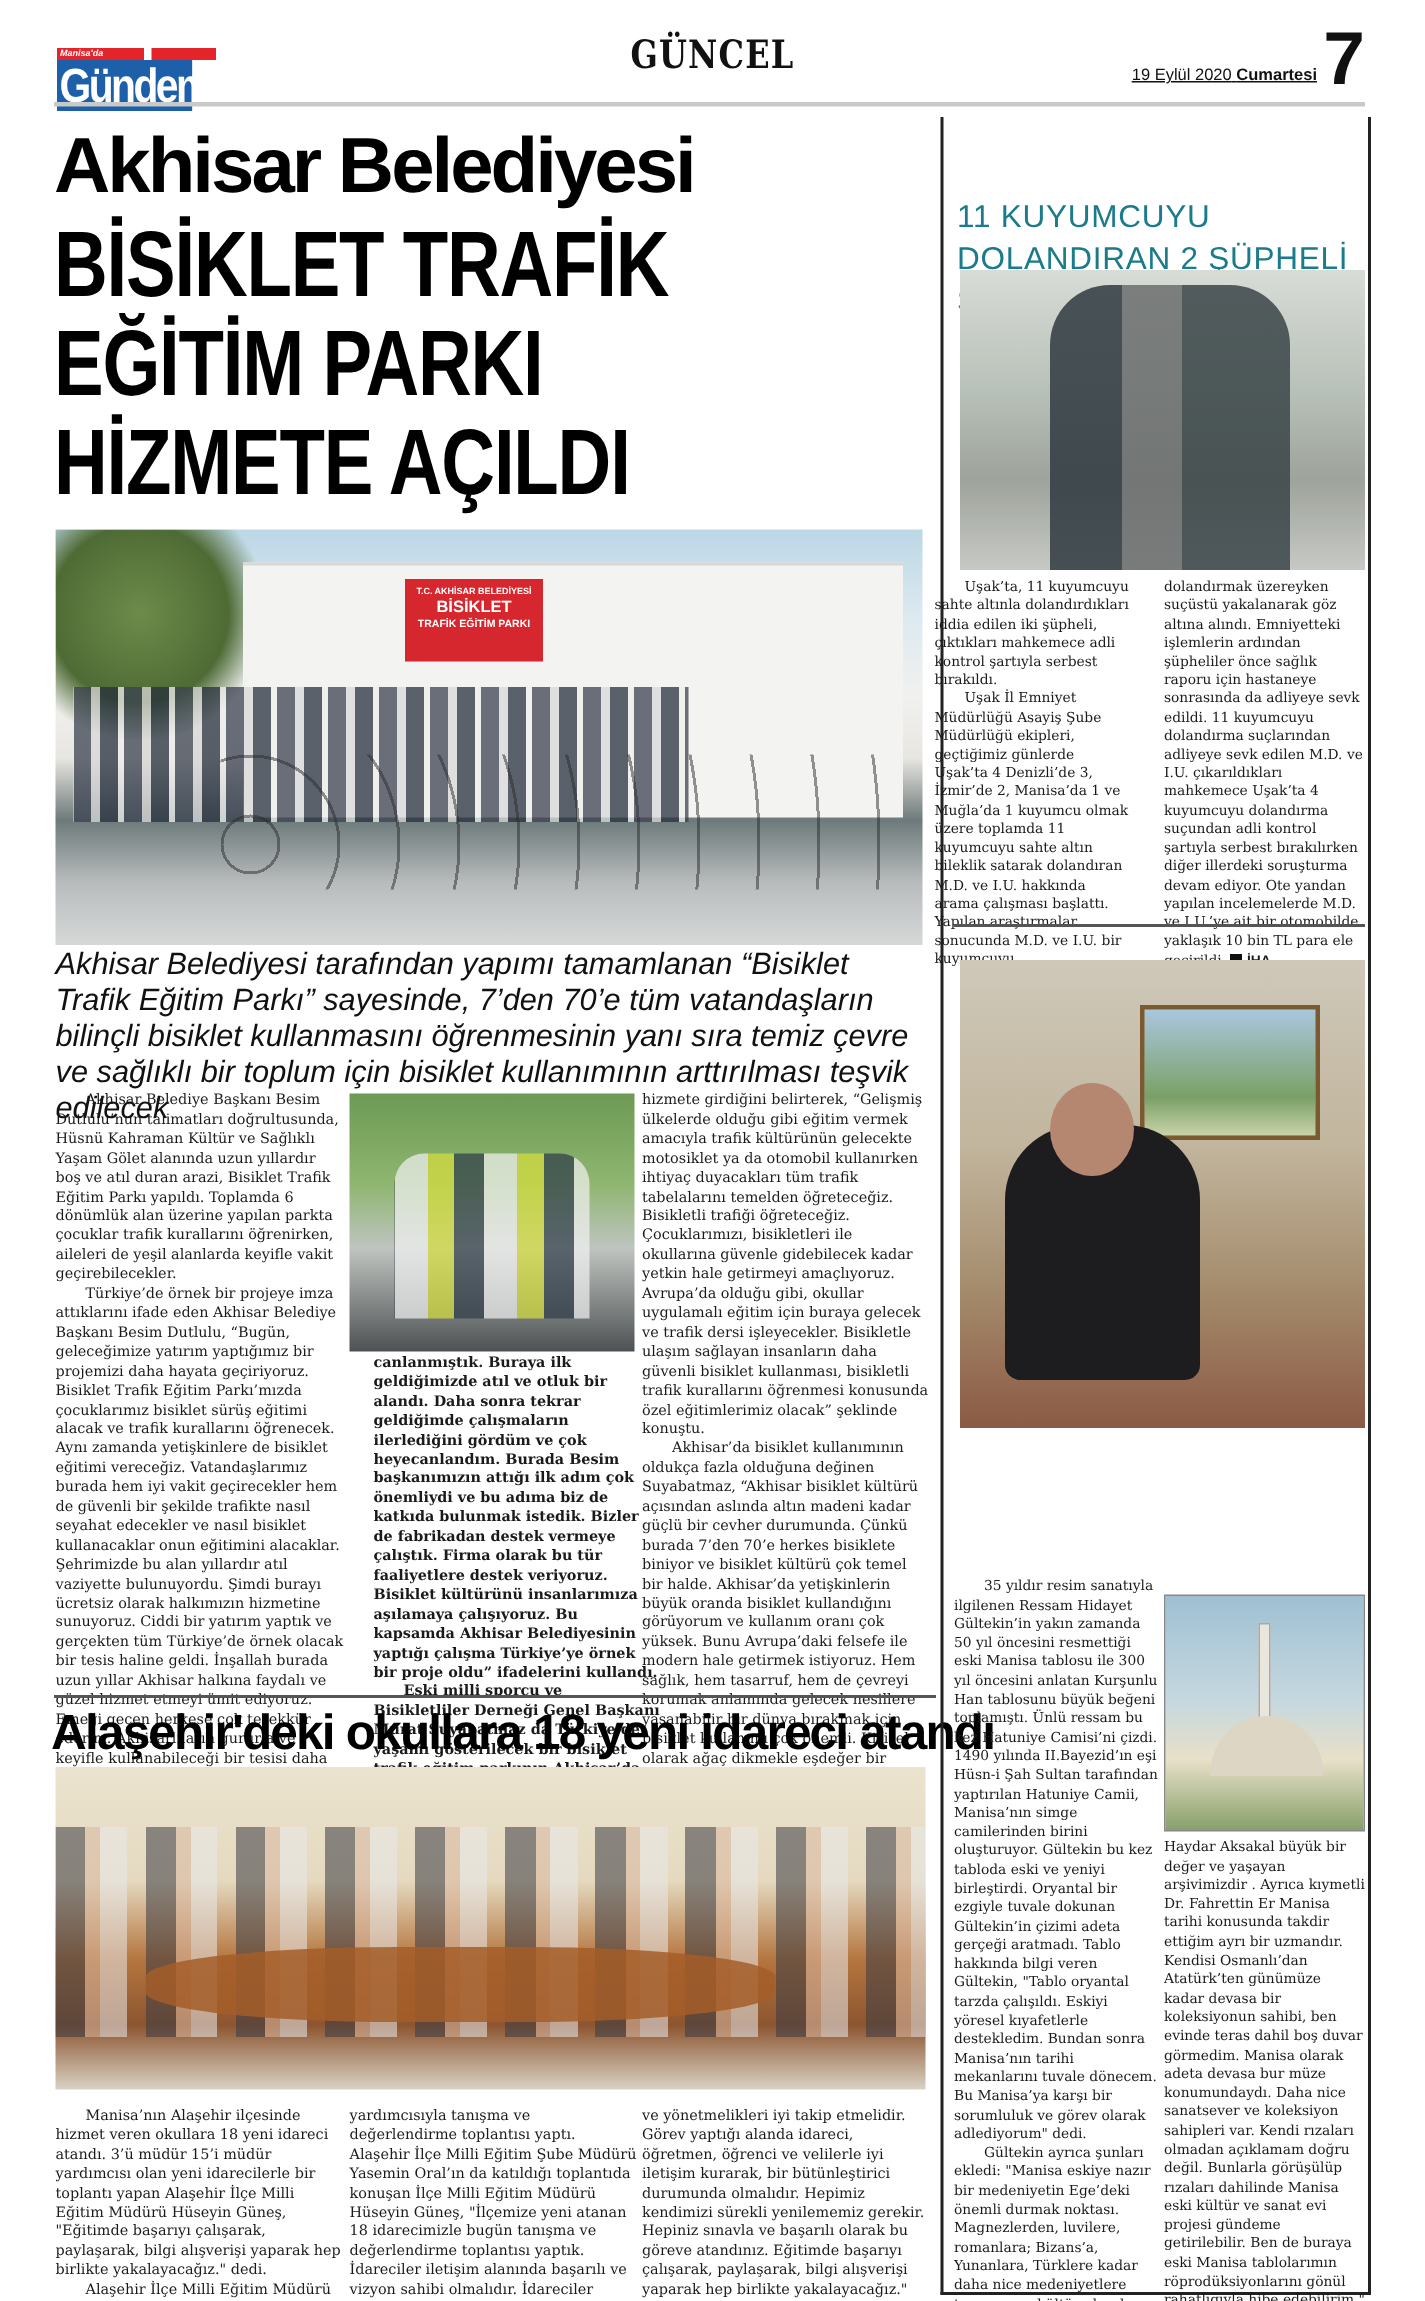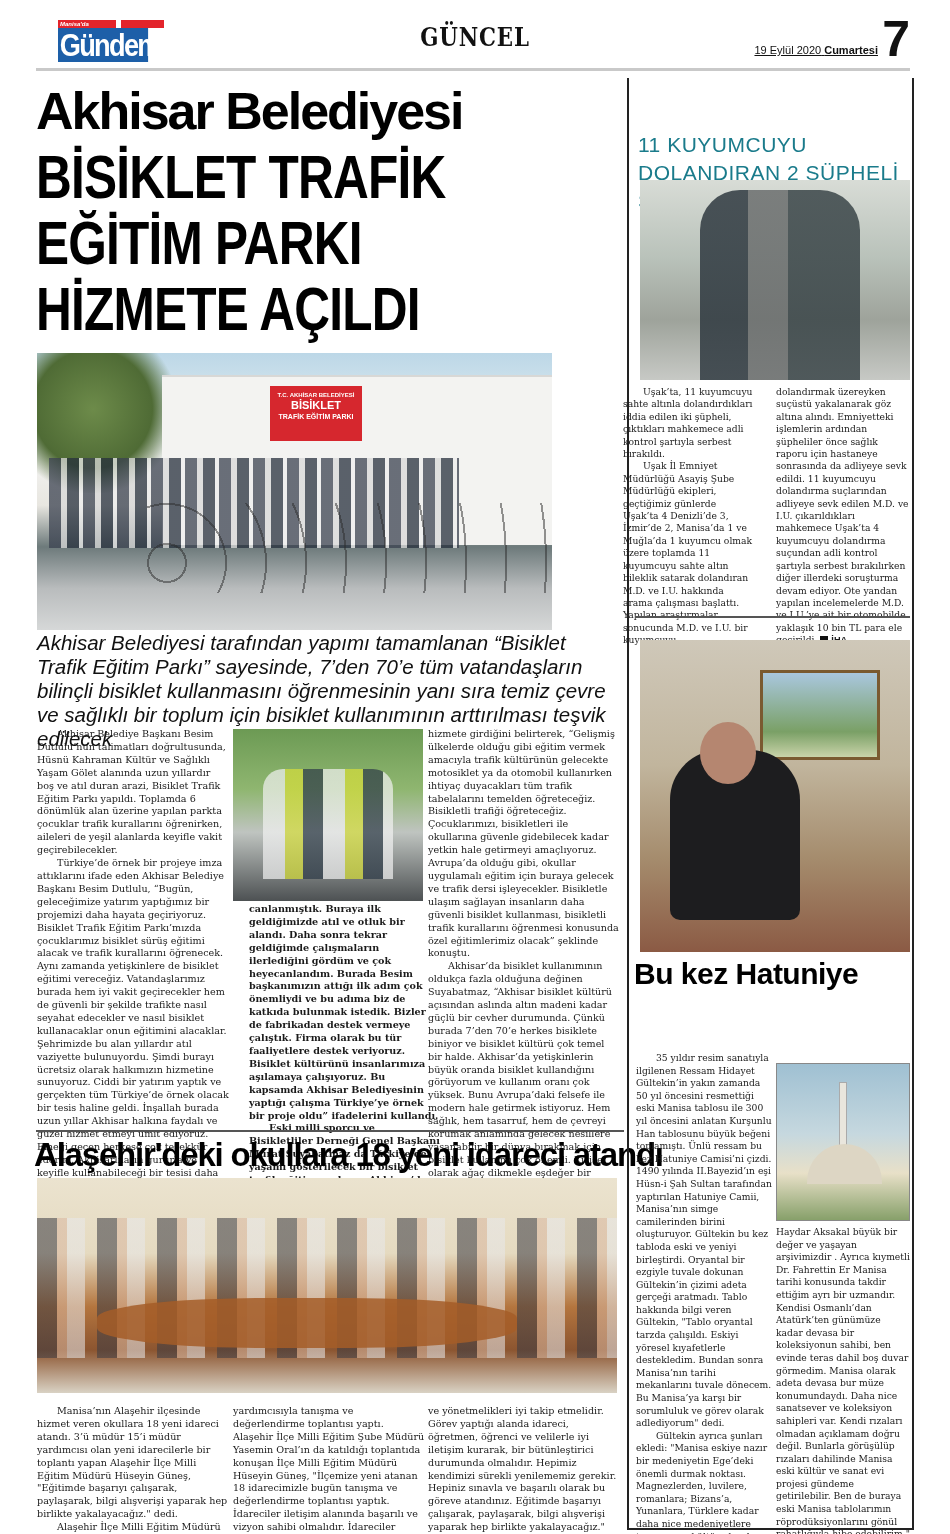--- a/index.html
+++ b/index.html
@@ -1,38 +1,38 @@
 <!DOCTYPE html>
 <html><head>
 <meta charset="utf-8">
 <style>
   * { box-sizing: border-box; margin: 0; padding: 0; }
   html, body { width: 950px; height: 1534px; background: #ffffff; overflow: hidden; }
   body { position: relative; font-family: "DejaVu Serif", serif; color: #111; }
 
   
   .masthead { position: absolute; left: 0; top: 0; width: 950px; height: 72px; }
-  .logo { position: absolute; left: 38px; top: 20px; width: 106px; height: 36px; margin-left: 20px; }
+  .logo { position: absolute; left: 38px; top: 32px; width: 106px; height: 36px; }
   .logo .top-left { position: absolute; left: 0; top: 0; width: 58px; height: 8px; background: #e3242b; color: #fff; font: italic bold 6px "Liberation Sans", sans-serif; padding-left: 2px; line-height: 8px; }
   .logo .top-right { position: absolute; left: 63px; top: 0; width: 43px; height: 8px; background: #e3242b; }
   .logo .main { position: absolute; left: 0; top: 8px; width: 106px; height: 34px; background: #1d5fa8; color: #fff; font: bold 32px "Liberation Sans", sans-serif; line-height: 34px; letter-spacing: -2px; padding-left: 2px; transform: scaleX(0.85); transform-origin: left; }
   .section { position: absolute; left: 0; width: 950px; top: 22px; text-align: center; font: bold 26px "DejaVu Serif", serif; letter-spacing: 1px; transform: scaleX(0.82); }
   .dateline { position: absolute; right: 72px; top: 44px; font: 11px "Liberation Sans", sans-serif; text-decoration: underline; }
   .dateline b { font-weight: bold; }
   .pagenum { position: absolute; right: 40px; top: 14px; font: bold 50px "Liberation Sans", sans-serif; line-height: 50px; }
   .mast-rule { position: absolute; left: 36px; top: 68px; width: 874px; height: 3px; background: #c9c9c9; }
 
   
   .headline { position: absolute; left: 36px; top: 78px; width: 580px; font-family: "Liberation Sans", sans-serif; font-weight: 900; color: #000; }
   .headline .l1 { font-size: 52px; line-height: 66px; letter-spacing: -2px; font-weight: bold; }
   .headline .l2 { font-size: 62px; line-height: 66px; letter-spacing: -1px; font-weight: bold; transform: scaleX(0.8); transform-origin: left; white-space: nowrap; }
 
   
   .photo { position: absolute; overflow: hidden; }
-  .ph-bike { left: 37px; top: 353px; width: 515px; height: 277px;
+  .ph-bike { left: 37px; top: 353px; width: 578px; height: 277px;
     background: linear-gradient(180deg, #bcd7e7 0%, #dbe9ef 20%, #f1f1ef 40%, #e8e6e0 55%, #6d7a7b 70%, #b9bcbd 85%, #d6d8d8 100%); }
   .ph-bike .trees { position: absolute; left: 0; top: 0; width: 140px; height: 140px; background: radial-gradient(ellipse at 40% 40%, #6d8b4a 0%, #4f6b35 50%, transparent 72%); }
   .ph-bike .building { position: absolute; left: 125px; top: 22px; width: 440px; height: 170px; background: #f3f3f1; border-top: 2px solid #d8d8d6; }
   .ph-bike .sign { position: absolute; left: 233px; top: 33px; width: 92px; height: 55px; background: #d6272e; color: #fff; text-align: center; font: bold 11px "Liberation Sans", sans-serif; padding-top: 5px; line-height: 13px; }
   .ph-bike .sign small { display: block; font-size: 6px; line-height: 8px; }
   .ph-bike .sign .sub { font-size: 7px; line-height: 10px; }
   .ph-bike .people { position: absolute; left: 12px; top: 105px; width: 410px; height: 90px; background: repeating-linear-gradient(90deg, #3b4250 0 12px, #d8d8d8 12px 18px, #27303d 18px 30px, #eee 30px 34px); opacity: .75; }
   .ph-bike .bikes { position: absolute; left: 110px; top: 150px; width: 460px; height: 90px; background: repeating-radial-gradient(circle at 20px 60px, transparent 0 18px, #2b2b2b 18px 20px, transparent 20px 40px); opacity: .5; }
 
   .ph-police { left: 640px; top: 180px; width: 270px; height: 200px; background: linear-gradient(180deg, #d8dcd6 0%, #b8c1b9 40%, #9ea39b 70%, #c7c9c5 100%); }
@@ -161,21 +161,20 @@
   <p style="text-indent:0"><span>dolandırmak üzereyken suçüstü yakalanarak göz altına alındı. Emniyetteki işlemlerin ardından şüpheliler önce sağlık raporu için hastaneye sonrasında da adliyeye sevk edildi. 11 kuyumcuyu dolandırma suçlarından adliyeye sevk edilen M.D. ve I.U. çıkarıldıkları mahkemece Uşak’ta 4 kuyumcuyu dolandırma suçundan adli kontrol şartıyla serbest bırakılırken diğer illerdeki soruşturma devam ediyor. Ote yandan yapılan incelemelerde M.D. ve I.U.’ye ait bir otomobilde yaklaşık 10 bin TL para ele geçirildi.</span> <span class="sq"></span><span class="sig">İHA</span></p>
 </div>
 <div class="rule-h" style="left:636px; top:616px; width:274px;"></div>
 
 <div class="photo ph-painter">
   <div class="easel"></div>
   <div class="man"></div>
   <div class="head"></div>
 </div>
 <h2 class="sub-head">
-  <div>Bu kez Hatuniye</div>
 </h2>
 <div class="col" style="left:636px; top:1052px; width:136px; font-size:9.2px; line-height:12.6px;">
   <p>35 yıldır resim sanatıyla ilgilenen Ressam Hidayet Gültekin’in yakın zamanda 50 yıl öncesini resmettiği eski Manisa tablosu ile 300 yıl öncesini anlatan Kurşunlu Han tablosunu büyük beğeni toplamıştı. Ünlü ressam bu kez Hatuniye Camisi’ni çizdi. 1490 yılında II.Bayezid’ın eşi Hüsn-i Şah Sultan tarafından yaptırılan Hatuniye Camii, Manisa’nın simge camilerinden birini oluşturuyor. Gültekin bu kez tabloda eski ve yeniyi birleştirdi. Oryantal bir ezgiyle tuvale dokunan Gültekin’in çizimi adeta gerçeği aratmadı. Tablo hakkında bilgi veren Gültekin, "Tablo oryantal tarzda çalışıldı. Eskiyi yöresel kıyafetlerle destekledim. Bundan sonra Manisa’nın tarihi mekanlarını tuvale dönecem. Bu Manisa’ya karşı bir sorumluluk ve görev olarak adlediyorum" dedi.</p>
   <p>Gültekin ayrıca şunları ekledi: "Manisa eskiye nazır bir medeniyetin Ege’deki önemli durmak noktası. Magnezlerden, luvilere, romanlara; Bizans’a, Yunanlara, Türklere kadar daha nice medeniyetlere tanışmış ve kültür olarak kaynaşmıştır. Bu konuda kıymetli tarihçimiz Ali</p>
 </div>
 <div class="photo ph-mosque">
   <div class="min"></div>
   <div class="dome"></div>
 </div>
 <div class="col" style="left:776px; top:1226px; width:134px; font-size:9.2px; line-height:12.6px;">

